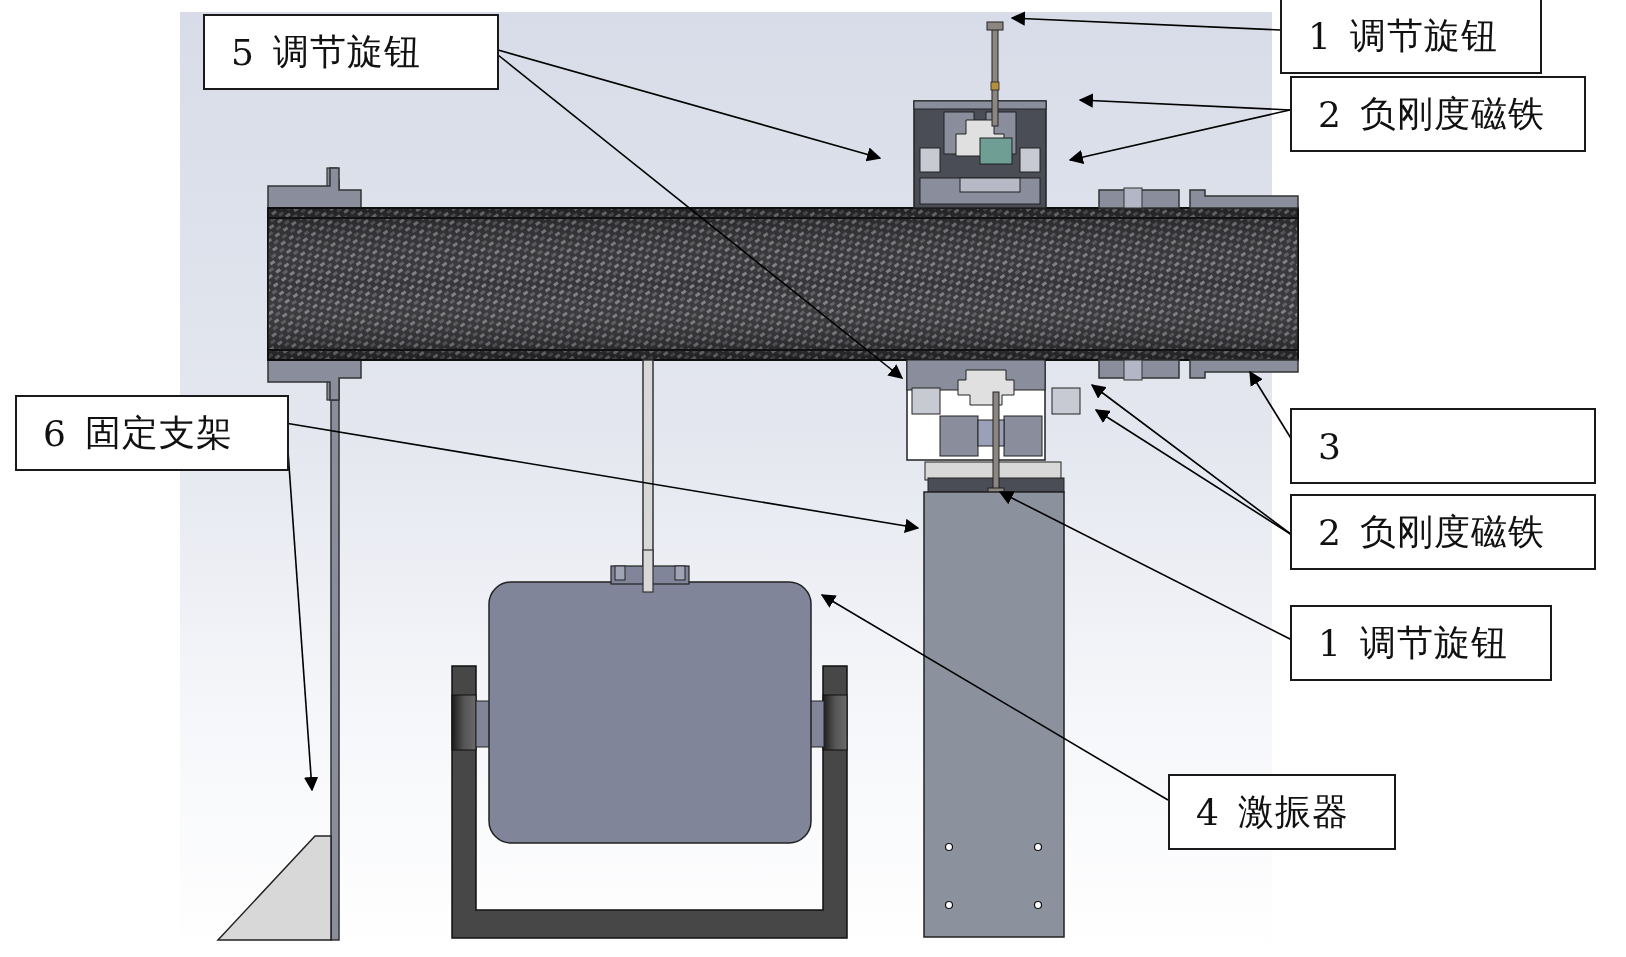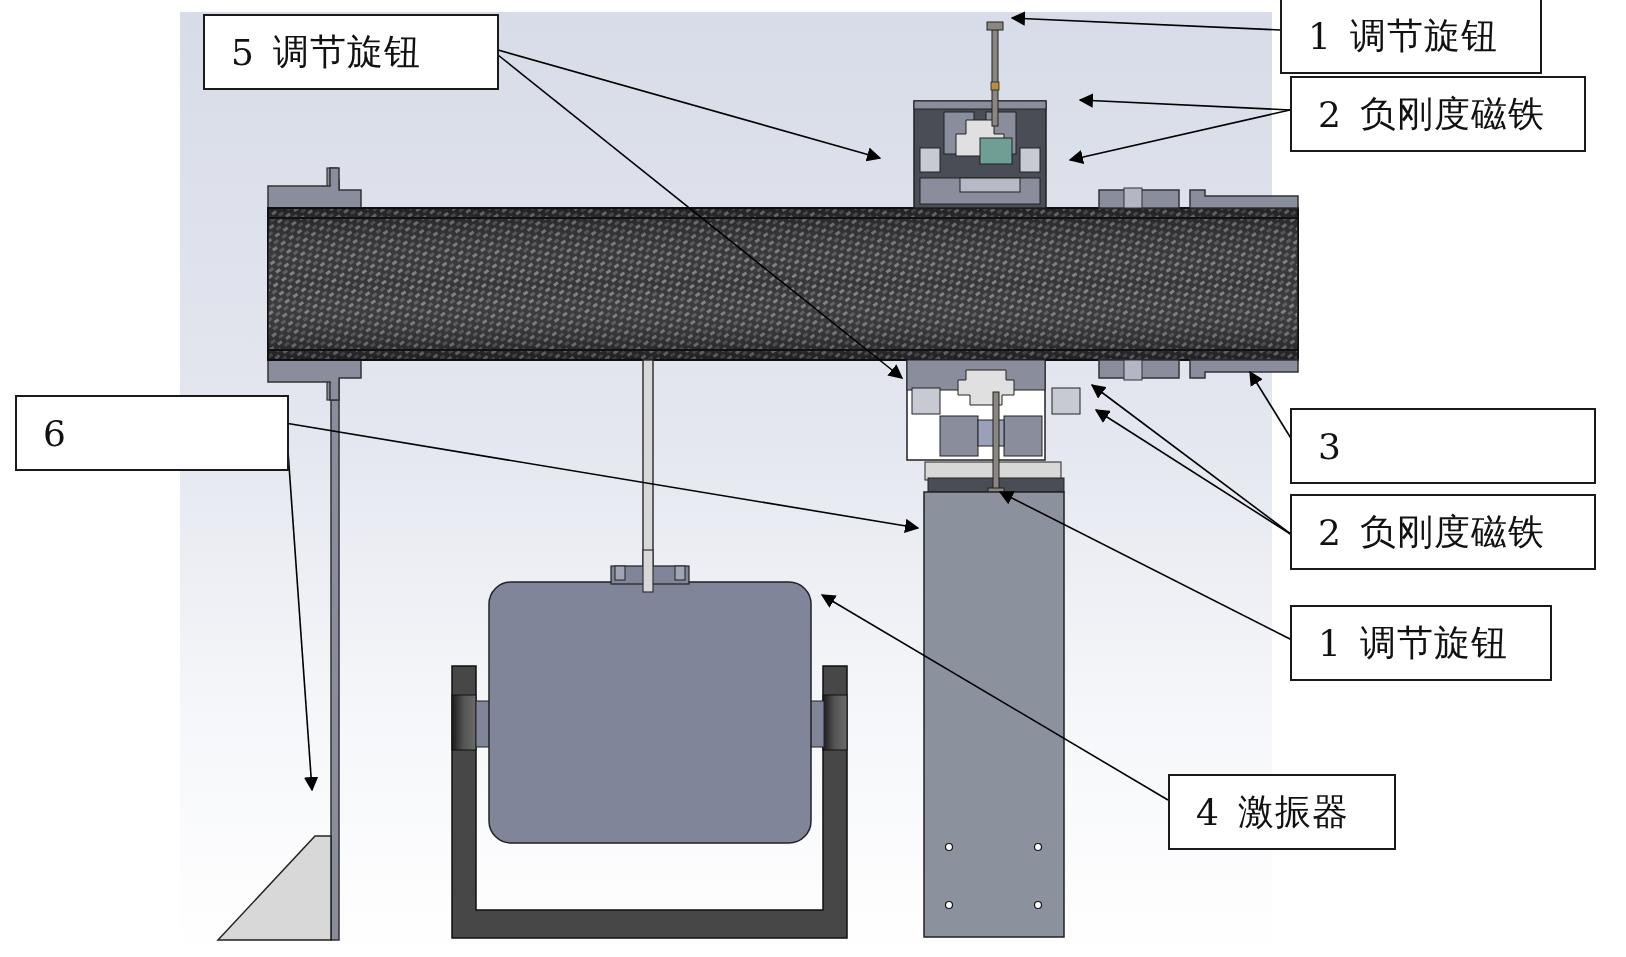--- a/index.html
+++ b/index.html
@@ -146,20 +146,21 @@
   <div class="label-box" style="left:1280px;top:-2px;width:262px;height:76px;">
     <span class="num">1</span>
     <span>调节旋钮</span>
   </div>
   <div class="label-box" style="left:1290px;top:76px;width:296px;height:76px;">
     <span class="num">2</span>
     <span>负刚度磁铁</span>
   </div>
   <div class="label-box" style="left:15px;top:395px;width:274px;height:76px;">
     <span class="num">6</span>
+    <span>固定支架</span>
   </div>
   <div class="label-box" style="left:1290px;top:408px;width:306px;height:76px;">
     <span class="num">3</span>
   </div>
   <div class="label-box" style="left:1290px;top:494px;width:306px;height:76px;">
     <span class="num">2</span>
     <span>负刚度磁铁</span>
   </div>
   <div class="label-box" style="left:1290px;top:605px;width:262px;height:76px;">
     <span class="num">1</span>

